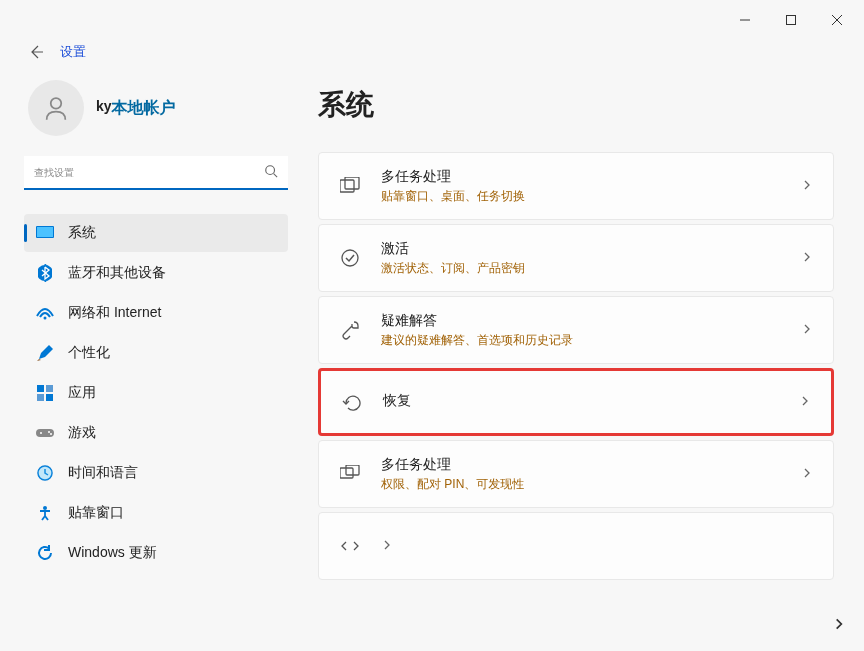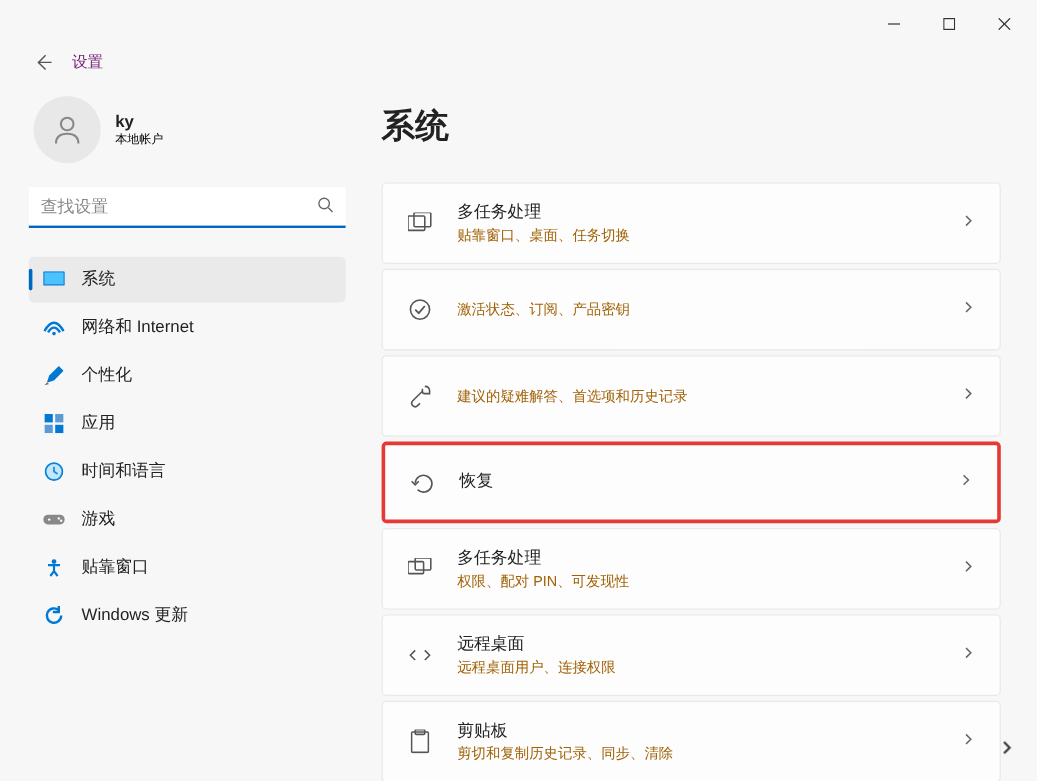--- a/index.html
+++ b/index.html
@@ -5,34 +5,34 @@
     * { margin: 0; padding: 0; box-sizing: border-box; font-family: "Segoe UI", "Microsoft YaHei", sans-serif; }
     body { background: #f3f3f3; width: 864px; height: 651px; overflow: hidden; position: relative; }
     .window { background: #f7f7f7; width: 864px; height: 651px; position: relative; }
     
     .titlebar { height: 40px; display: flex; justify-content: flex-end; align-items: center; padding: 0 4px; }
     .titlebar-btn { width: 46px; height: 32px; display: flex; align-items: center; justify-content: center; cursor: pointer; }
     .titlebar-btn svg { width: 10px; height: 10px; }
     
     .header-row { display: flex; align-items: center; padding: 0 0 0 24px; height: 24px; }
     .back-btn { width: 24px; height: 24px; display: flex; align-items: center; justify-content: center; cursor: pointer; margin-right: 12px; }
-    .app-title { font-size: 13px; color: #701a75; }
+    .app-title { font-size: 13px; color: #1d4ed8; }
     
     .content-wrap { display: flex; padding-top: 16px; height: calc(100% - 64px); }
     
     .sidebar { width: 300px; padding: 0 12px 0 24px; display: flex; flex-direction: column; }
     .user-section { display: flex; align-items: center; margin-bottom: 20px; padding-left: 4px; }
     .avatar { width: 56px; height: 56px; border-radius: 50%; background: #e8e8e8; display: flex; align-items: center; justify-content: center; margin-right: 12px; }
     .avatar svg { width: 28px; height: 28px; }
-    .user-info { display: flex; flex-direction: column; }
+    .user-info { display: flex; }
     .user-name { font-size: 14px; font-weight: 600; color: #222; }
-    .user-type { font-size: 10px; color: #000000; }
+    .user-type { font-size: 16px; color: #0369a1; font-weight: bold; }
     
     .search-box { position: relative; margin-bottom: 24px; }
-    .search-input { width: 100%; height: 34px; border: none; border-bottom: 2px solid #0067c0; background: #fff; padding: 0 36px 0 10px; font-size: 14px; outline: none; }
+    .search-input { width: 100%; height: 34px; border: none; border-bottom: 2px solid #0067c0; background: #fff; padding: 0 36px 0 10px; font-size: 10px; outline: none; }
     .search-input::placeholder { color: #888; }
     .search-icon { position: absolute; right: 10px; top: 50%; transform: translateY(-50%); }
     
     .nav-list { list-style: none; }
     .nav-item { display: flex; align-items: center; height: 38px; padding: 0 12px; border-radius: 4px; cursor: pointer; position: relative; margin-bottom: 2px; }
     .nav-item.active { background: #eaeaea; }
     .nav-item.active::before { content: ""; position: absolute; left: 0; top: 10px; bottom: 10px; width: 3px; background: #0067c0; border-radius: 2px; }
     .nav-icon { width: 18px; height: 18px; margin-right: 14px; display: flex; align-items: center; justify-content: center; }
     .nav-label { font-size: 14px; color: #222; }
     
@@ -112,20 +112,30 @@
             <span class="nav-icon">
               <svg width="18" height="14" viewBox="0 0 18 14">
                 <rect x="0" y="0" width="18" height="12" rx="1" fill="#0078d4"></rect>
                 <rect x="1" y="1" width="16" height="10" fill="#4cc2ff"></rect>
               </svg>
             </span>
             <span class="nav-label">系统</span>
           </li>
           <li class="nav-item">
             <span class="nav-icon">
+              <svg width="14" height="18" viewBox="0 0 14 18">
+                <path d="M7 0 L7 18 L13 13 L2 5 M7 0 L13 5 L2 13" fill="none" stroke="#0078d4" stroke-width="1"></path>
+                <circle cx="7" cy="9" r="8" fill="#0078d4"></circle>
+                <path d="M7 3 L7 15 L11 12 L4 6 M7 3 L11 6 L4 12" fill="none" stroke="#fff" stroke-width="1.3"></path>
+              </svg>
+            </span>
+            <span class="nav-label">蓝牙和其他设备</span>
+          </li>
+          <li class="nav-item">
+            <span class="nav-icon">
               <svg width="18" height="14" viewBox="0 0 18 14">
                 <path d="M1 10 Q9 -4 17 10" fill="none" stroke="#0078d4" stroke-width="2"></path>
                 <path d="M4 11 Q9 3 14 11" fill="none" stroke="#0078d4" stroke-width="2"></path>
                 <circle cx="9" cy="12" r="1.5" fill="#0078d4"></circle>
               </svg>
             </span>
             <span class="nav-label">网络和 Internet</span>
           </li>
           <li class="nav-item">
             <span class="nav-icon">
@@ -139,45 +149,45 @@
           <li class="nav-item">
             <span class="nav-icon">
               <svg width="16" height="16" viewBox="0 0 16 16">
                 <rect x="0" y="0" width="7" height="7" fill="#0078d4"></rect>
                 <rect x="9" y="0" width="7" height="7" fill="#5b9bd5"></rect>
                 <rect x="0" y="9" width="7" height="7" fill="#5b9bd5"></rect>
                 <rect x="9" y="9" width="7" height="7" fill="#0078d4"></rect>
               </svg>
             </span>
             <span class="nav-label">应用</span>
-          </li>
-          <li class="nav-item">
-            <span class="nav-icon">
-              <svg width="16" height="16" viewBox="0 0 16 16">
-                <circle cx="8" cy="8" r="7" fill="none" stroke="#0078d4" stroke-width="1.5"></circle>
-                <path d="M8 4 L8 8 L11 10" fill="none" stroke="#0078d4" stroke-width="1.5"></path>
-                <circle cx="8" cy="8" r="7" fill="#4cc2ff" opacity="0.3"></circle>
-              </svg>
-            </span>
-            <span class="nav-label">时间和语言</span>
           </li>
           <li class="nav-item">
             <span class="nav-icon">
               <svg width="18" height="12" viewBox="0 0 18 12">
                 <rect x="0" y="2" width="18" height="8" rx="4" fill="#888"></rect>
                 <circle cx="5" cy="6" r="1" fill="#fff"></circle>
                 <circle cx="13" cy="5" r="1" fill="#fff"></circle>
                 <circle cx="15" cy="7" r="1" fill="#fff"></circle>
               </svg>
             </span>
             <span class="nav-label">游戏</span>
           </li>
           <li class="nav-item">
             <span class="nav-icon">
               <svg width="16" height="16" viewBox="0 0 16 16">
+                <circle cx="8" cy="8" r="7" fill="none" stroke="#0078d4" stroke-width="1.5"></circle>
+                <path d="M8 4 L8 8 L11 10" fill="none" stroke="#0078d4" stroke-width="1.5"></path>
+                <circle cx="8" cy="8" r="7" fill="#4cc2ff" opacity="0.3"></circle>
+              </svg>
+            </span>
+            <span class="nav-label">时间和语言</span>
+          </li>
+          <li class="nav-item">
+            <span class="nav-icon">
+              <svg width="16" height="16" viewBox="0 0 16 16">
                 <circle cx="8" cy="3" r="2" fill="#0078d4"></circle>
                 <path d="M3 6 L13 6 M8 6 L8 11 M8 11 L5 15 M8 11 L11 15" stroke="#0078d4" stroke-width="1.8" fill="none"></path>
               </svg>
             </span>
             <span class="nav-label">贴靠窗口</span>
           </li>
           <li class="nav-item">
             <span class="nav-icon">
               <svg width="16" height="16" viewBox="0 0 16 16">
                 <path d="M14 8 A6 6 0 1 1 12 3.5" fill="none" stroke="#0078d4" stroke-width="2"></path>
@@ -208,33 +218,35 @@
               </svg></span>
   </div>
           <div class="settings-item">
     <span class="item-icon">
               <svg width="20" height="20" viewBox="0 0 20 20">
                 <circle cx="10" cy="10" r="8" fill="none" stroke="#555" stroke-width="1.3"></circle>
                 <path d="M6 10 L9 13 L14 7" fill="none" stroke="#555" stroke-width="1.5"></path>
               </svg>
             </span>
     <div class="item-text">
+      <div class="item-title">激活</div>
       <div class="item-desc">激活状态、订阅、产品密钥</div>
     </div>
     <span class="item-chevron"><svg width="12" height="12" viewBox="0 0 12 12">
                 <path d="M4 2 L8 6 L4 10" fill="none" stroke="#666" stroke-width="1.3"></path>
               </svg></span>
   </div>
           <div class="settings-item">
     <span class="item-icon">
               <svg width="20" height="20" viewBox="0 0 20 20">
                 <path d="M14 2 Q18 2 18 6 L18 8 L14 8 Q12 8 12 6 L12 4 M12 6 L4 14 Q2 16 4 18 Q6 20 8 18 L10 16" fill="none" stroke="#555" stroke-width="1.3"></path>
               </svg>
             </span>
     <div class="item-text">
+      <div class="item-title">疑难解答</div>
       <div class="item-desc">建议的疑难解答、首选项和历史记录</div>
     </div>
     <span class="item-chevron"><svg width="12" height="12" viewBox="0 0 12 12">
                 <path d="M4 2 L8 6 L4 10" fill="none" stroke="#666" stroke-width="1.3"></path>
               </svg></span>
   </div>
           <div class="settings-item highlighted">
     <span class="item-icon">
               <svg width="20" height="18" viewBox="0 0 20 18">
                 <path d="M4 10 A7 7 0 1 1 6 15" fill="none" stroke="#555" stroke-width="1.3"></path>
@@ -262,39 +274,20 @@
     <span class="item-chevron"><svg width="12" height="12" viewBox="0 0 12 12">
                 <path d="M4 2 L8 6 L4 10" fill="none" stroke="#666" stroke-width="1.3"></path>
               </svg></span>
   </div>
           <div class="settings-item">
     <span class="item-icon">
               <svg width="20" height="20" viewBox="0 0 20 20">
                 <path d="M6 6 L2 10 L6 14 M14 6 L18 10 L14 14" fill="none" stroke="#555" stroke-width="1.3"></path>
               </svg>
             </span>
-    <div class="item-text">
-      <div class="item-title">远程桌面</div>
-      <div class="item-desc">远程桌面用户、连接权限</div>
-    </div>
-    <span class="item-chevron"><svg width="12" height="12" viewBox="0 0 12 12">
-                <path d="M4 2 L8 6 L4 10" fill="none" stroke="#666" stroke-width="1.3"></path>
-              </svg></span>
-  </div>
-          <div class="settings-item">
-    <span class="item-icon">
-              <svg width="16" height="20" viewBox="0 0 16 20">
-                <rect x="1" y="2" width="14" height="17" rx="1" fill="none" stroke="#555" stroke-width="1.3"></rect>
-                <rect x="4" y="0" width="8" height="4" rx="1" fill="none" stroke="#555" stroke-width="1.3"></rect>
-              </svg>
-            </span>
-    <div class="item-text">
-      <div class="item-title">剪贴板</div>
-      <div class="item-desc">剪切和复制历史记录、同步、清除</div>
-    </div>
     <span class="item-chevron"><svg width="12" height="12" viewBox="0 0 12 12">
                 <path d="M4 2 L8 6 L4 10" fill="none" stroke="#666" stroke-width="1.3"></path>
               </svg></span>
   </div>
         </div>
     </main>
   </div>
 
   <div class="float-chevron">
     <svg width="14" height="14" viewBox="0 0 12 12">

